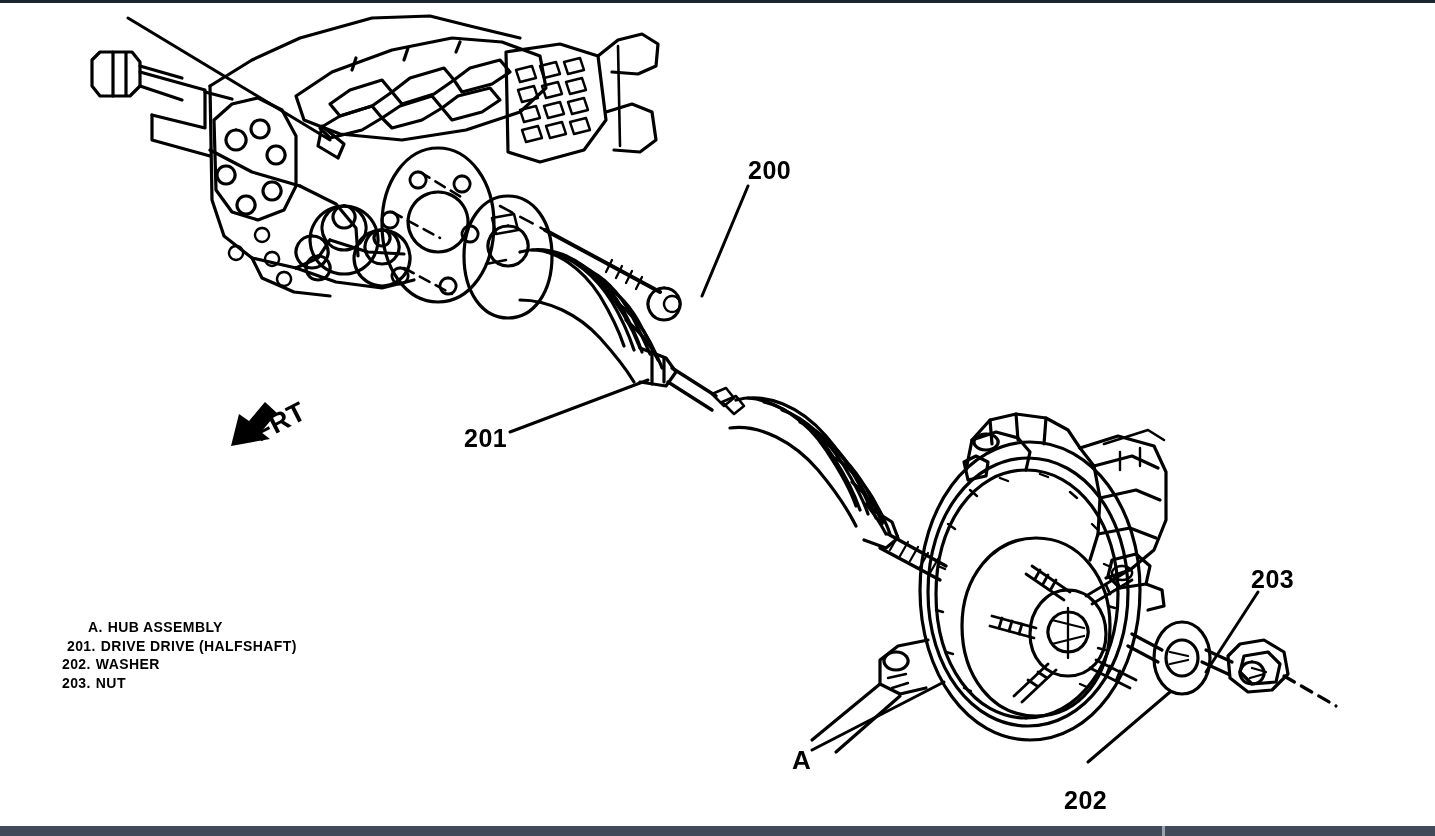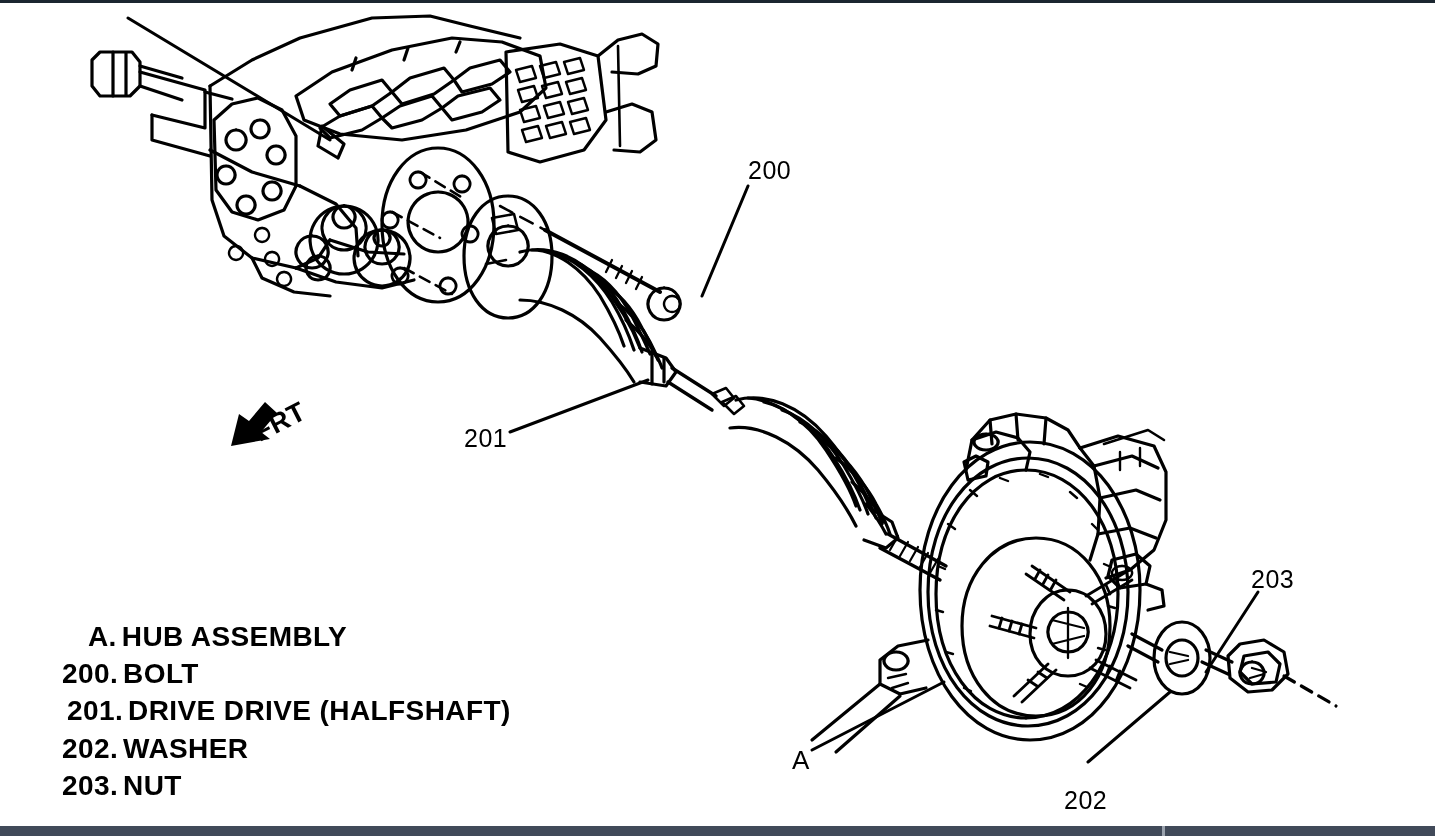--- a/index.html
+++ b/index.html
@@ -33,36 +33,36 @@
   #diagram-canvas svg {
     display: block;
     width: 1435px;
     height: 800px;
   }
   .legend {
     position: absolute;
     left: 62px;
     top: 618px;
     font-family: "Liberation Sans", sans-serif;
-    font-size: 28px;
+    font-size: 14px;
     font-weight: bold;
     letter-spacing: 0.4px;
     color: #000000;
     line-height: 1.33;
     white-space: nowrap;
   }
   .legend-row { display: block; }
   .legend-row.indent-a { padding-left: 26px; }
   .legend-row.indent-201 { padding-left: 5px; }
   .legend-key { margin-right: 5px; }
   .callout {
     position: absolute;
     font-family: "Liberation Sans", sans-serif;
     font-size: 25px;
-    font-weight: normal;
+    font-weight: bold;
     color: #000000;
     letter-spacing: 0.5px;
     white-space: nowrap;
   }
   #callout-200 { left: 748px; top: 156px; }
   #callout-201 { left: 464px; top: 424px; }
   #callout-202 { left: 1064px; top: 770px; margin-top: 16px; }
   #callout-203 { left: 1251px; top: 565px; }
   #callout-a   { left: 792px; top: 745px; font-size: 26px; }
   #frt-marker {
@@ -384,23 +384,20 @@
   <div class="callout" id="callout-200">200</div>
   <div class="callout" id="callout-201">201</div>
   <div class="callout" id="callout-202">202</div>
   <div class="callout" id="callout-203">203</div>
   <div class="callout" id="callout-a">A</div>
 
   <div class="legend">
     <span class="legend-row indent-a">
       <span class="legend-key">A.</span><span>HUB ASSEMBLY</span>
     </span>
-    <span class="legend-row">
-      <span class="legend-key">200.</span><span>BOLT</span>
-    </span>
     <span class="legend-row indent-201">
       <span class="legend-key">201.</span><span>DRIVE DRIVE (HALFSHAFT)</span>
     </span>
     <span class="legend-row">
       <span class="legend-key">202.</span><span>WASHER</span>
     </span>
     <span class="legend-row">
       <span class="legend-key">203.</span><span>NUT</span>
     </span>
   </div>

